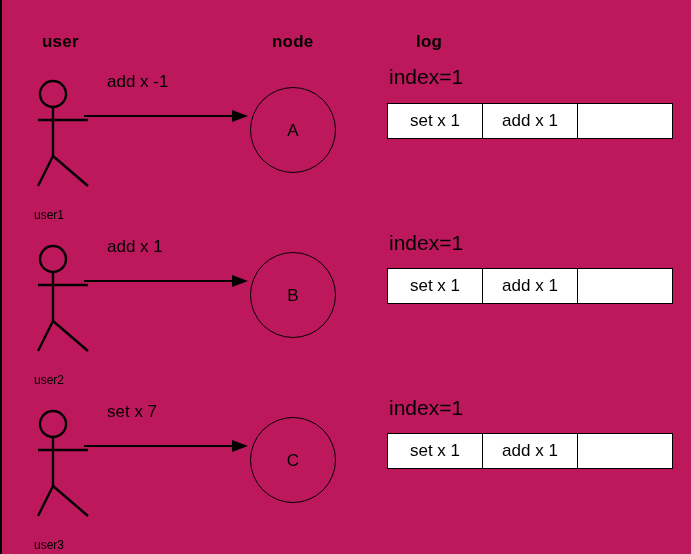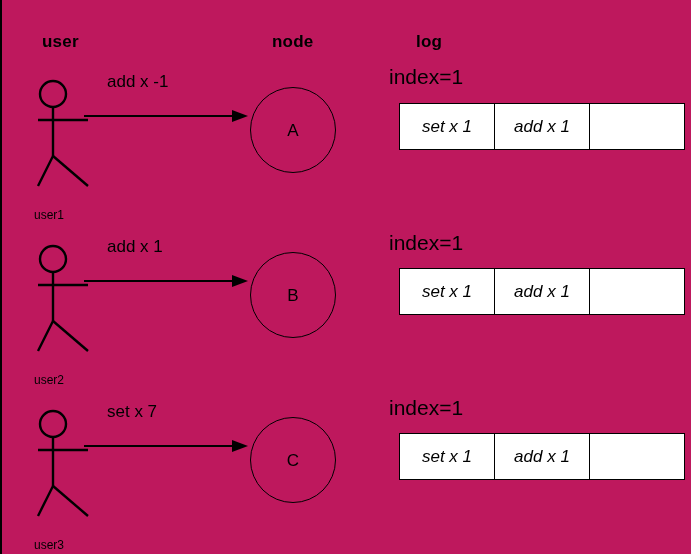--- a/index.html
+++ b/index.html
@@ -87,29 +87,28 @@
     position: absolute;
     left: 389px;
     top: 6px;
     font-size: 21px;
     white-space: nowrap;
   }
 
   
   .log-table {
     position: absolute;
-    left: 399px;
+    left: 387px;
     top: 43px;
     width: 286px;
-    height: 47px;
+    height: 36px;
     display: flex;
     box-sizing: border-box;
     border: 1.6px solid #000000;
     background: #ffffff;
-    font-style: italic;
   }
   .log-cell {
     flex: 1 1 0;
     box-sizing: border-box;
     border-right: 1.6px solid #000000;
     display: flex;
     align-items: center;
     justify-content: center;
     font-size: 17px;
     white-space: nowrap;

